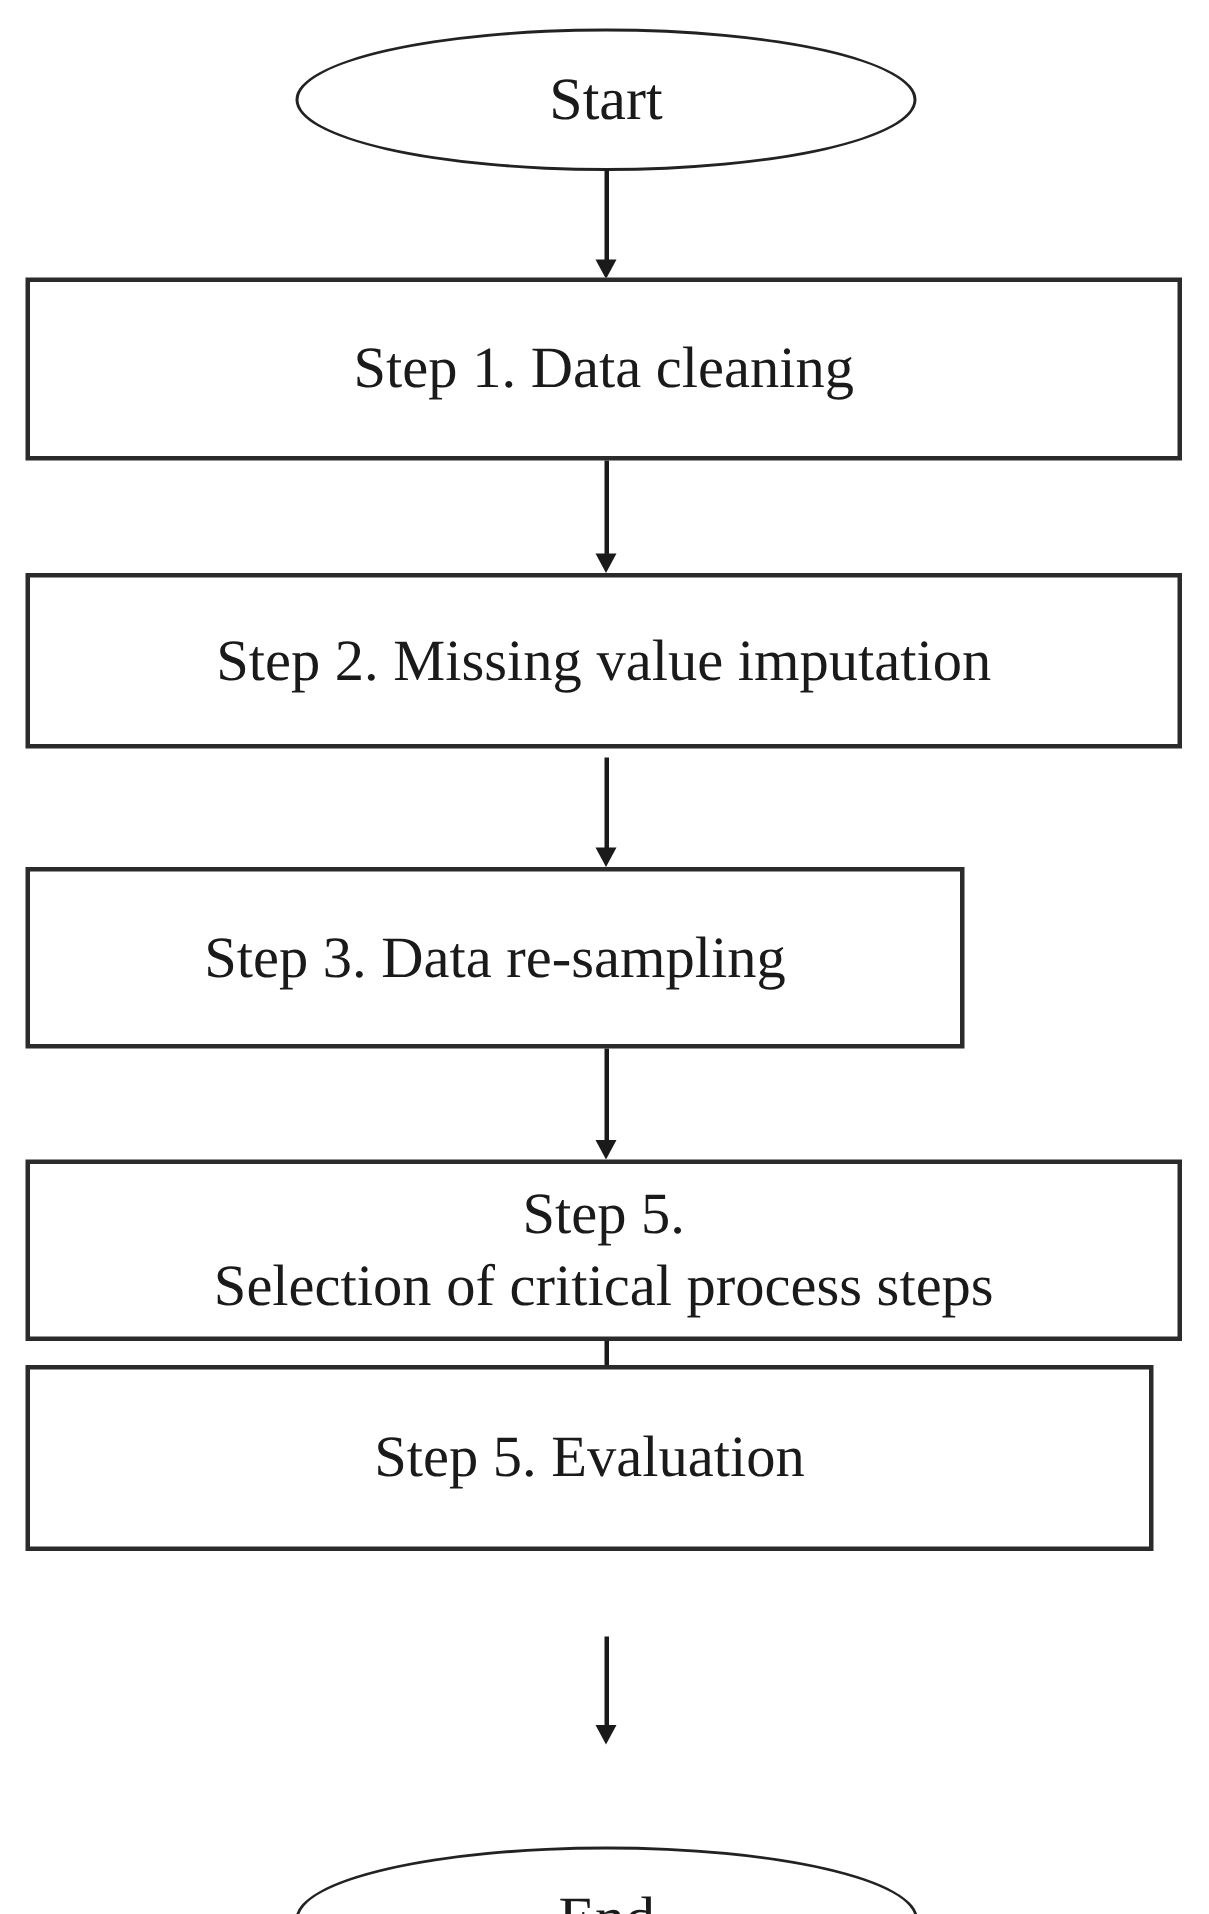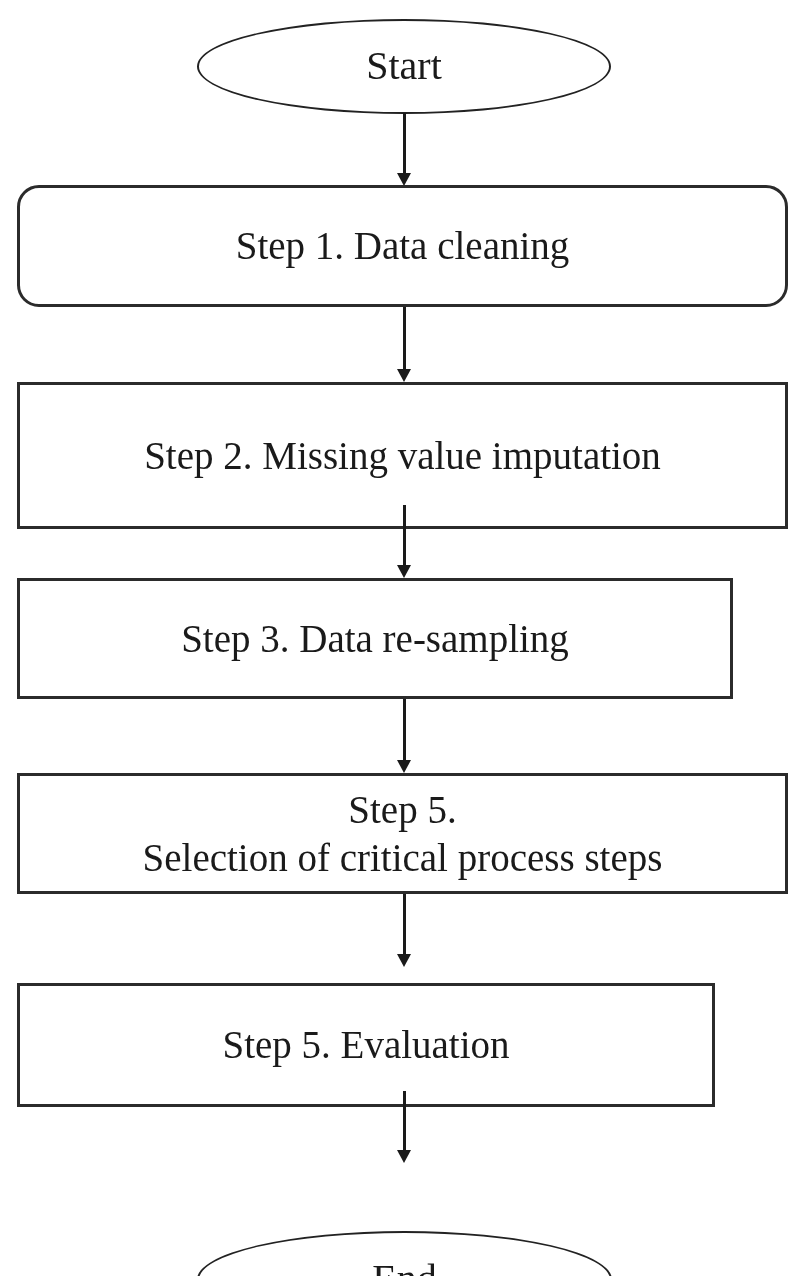--- a/index.html
+++ b/index.html
@@ -70,58 +70,58 @@
 
   <div class="node terminator" style="left:197px; top:19px; width:414px; height:95px;justify-content:center;">
     <span class="label">Start</span>
   </div>
 
   <div class="arrow" style="top:113px; height:73px;">
     <span class="shaft"></span>
     <span class="head"></span>
   </div>
 
-  <div class="node process" style="left:17px; top:185px; width:771px; height:122px;border-radius:22px;">
+  <div class="node process" style="left:17px; top:185px; width:771px; height:122px;">
     <span class="label">Step 1. Data cleaning</span>
   </div>
 
   <div class="arrow" style="top:307px; height:75px;">
     <span class="shaft"></span>
     <span class="head"></span>
   </div>
 
-  <div class="node process" style="left:17px; top:382px; width:771px; height:147px;">
+  <div class="node process" style="left:17px; top:382px; width:771px; height:117px;">
     <span class="label">Step 2. Missing value imputation</span>
   </div>
 
   <div class="arrow" style="top:505px; height:73px;">
     <span class="shaft"></span>
     <span class="head"></span>
   </div>
 
-  <div class="node process" style="left:17px; top:578px; width:716px; height:121px;">
+  <div class="node process" style="left:17px; top:578px; width:626px; height:121px;">
     <span class="label">Step 3. Data re-sampling</span>
   </div>
 
   <div class="arrow" style="top:699px; height:74px;">
     <span class="shaft"></span>
     <span class="head"></span>
   </div>
 
   <div class="node process" style="left:17px; top:773px; width:771px; height:121px;">
     <span class="label">Step 5.
 Selection of critical process steps</span>
   </div>
 
   <div class="arrow" style="top:894px; height:73px;">
     <span class="shaft"></span>
     <span class="head"></span>
   </div>
 
-  <div class="node process" style="left:17px; top:983px; width:698px; height:124px;">
+  <div class="node process" style="left:17px; top:910px; width:752px; height:124px;">
     <span class="label">Step 5. Evaluation</span>
   </div>
 
   <div class="arrow" style="top:1091px; height:72px;">
     <span class="shaft"></span>
     <span class="head"></span>
   </div>
 
   <div class="node terminator" style="left:197px; top:1231px; width:415px; height:97px;">
     <span class="label">End</span>

